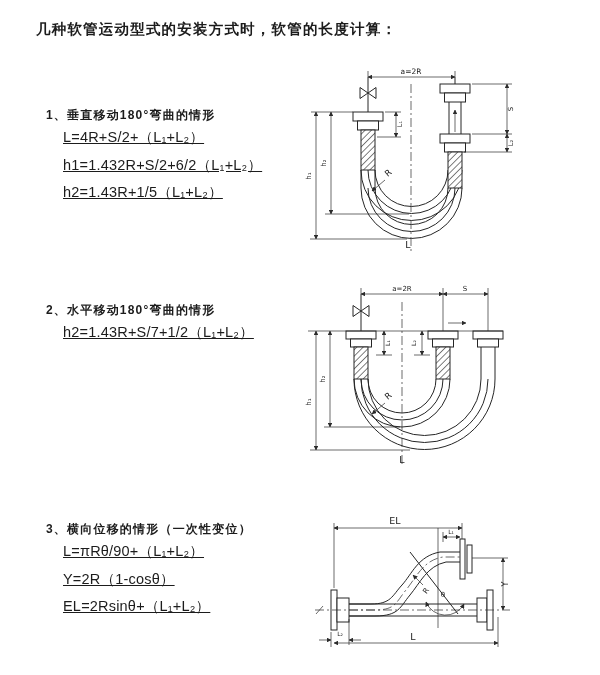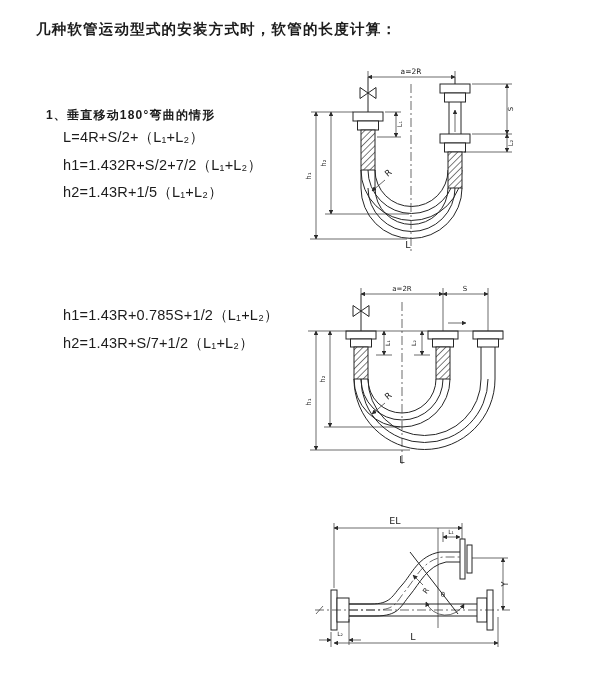--- a/index.html
+++ b/index.html
@@ -1,46 +1,52 @@
 <!DOCTYPE html>
 <html><head>
 <meta charset="utf-8">
 <style>
   html,body{margin:0;padding:0;background:#fff;}
   #page{position:relative;width:516px;height:675px;background:#ffffff;overflow:hidden;
         font-family:"Liberation Sans","DejaVu Sans",sans-serif;color:#1c1c1c;padding-left:36px;}
   .title{position:absolute;left:36px;top:20px;font-size:14.5px;font-weight:bold;letter-spacing:1.2px;}
   .sec{position:absolute;left:46px;}
   .sec .h{font-size:12px;font-weight:bold;letter-spacing:1.2px;}
-  .sec .f{font-size:14.5px;line-height:27.5px;padding-left:17px;letter-spacing:.2px;}
+  .sec .f{font-size:14.5px;line-height:27.5px;padding-left:17px;letter-spacing:.2px;text-decoration:underline;}
   .diag{position:absolute;}
   .ln{stroke:#262626;stroke-width:1;fill:none;}
   .dim{stroke:#2b2b2b;stroke-width:.7;fill:none;}
   .cl{stroke:#2b2b2b;stroke-width:.7;fill:none;stroke-dasharray:9 3 2 3;}
   .dl{fill:#1d1d1d;font-family:"DejaVu Sans","Liberation Sans",sans-serif;}
 </style>
 </head>
 <body>
 
 <div id="page">
 
   <div class="title">几种软管运动型式的安装方式时，软管的长度计算：</div>
 
   <div class="sec" style="top:107px">
     <div class="h">1、垂直移动180°弯曲的情形</div>
     <div class="f">L=4R+S/2+（L₁+L₂）</div>
-    <div class="f">h1=1.432R+S/2+7/2（L₁+L₂）</div>
+    <div class="f">h1=1.432R+S/2+6/2（L₁+L₂）</div>
     <div class="f">h2=1.43R+1/5（L₁+L₂）</div>
   </div>
 
   <div class="sec" style="top:302px">
-    <div class="f">h1=1.43R+0.785S+1/2（L₁+L₂）</div>
+    <div class="h">2、水平移动180°弯曲的情形</div>
     <div class="f">h2=1.43R+S/7+1/2（L₁+L₂）</div>
   </div>
 
+  <div class="sec" style="top:521px">
+    <div class="h">3、横向位移的情形（一次性变位）</div>
+    <div class="f">L=πRθ/90+（L₁+L₂）</div>
+    <div class="f">Y=2R（1-cosθ）</div>
+    <div class="f">EL=2Rsinθ+（L₁+L₂）</div>
+  </div>
 
   <svg class="diag" style="left:303px;top:58px" width="280" height="205" viewBox="0 0 280 205">
     <defs>
       <marker id="d1a" viewBox="0 0 10 10" refX="9" refY="5" markerWidth="7" markerHeight="7" orient="auto-start-reverse">
         <path d="M0,0L10,5L0,10z" fill="#2b2b2b"></path>
       </marker>
       <pattern id="d1h" width="4.5" height="4.5" patternUnits="userSpaceOnUse" patternTransform="rotate(45)">
         <rect width="4.5" height="4.5" fill="#fff"></rect>
           <line x1="0" y1="0" x2="0" y2="4.5" stroke="#3a3a3a" stroke-width="1.3"></line>
       </pattern>

